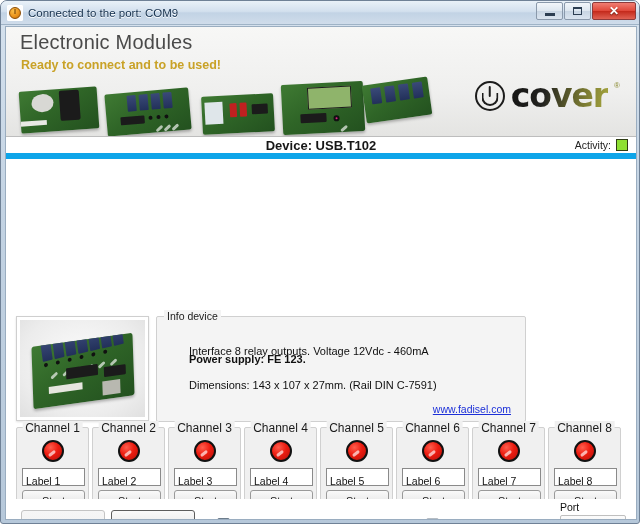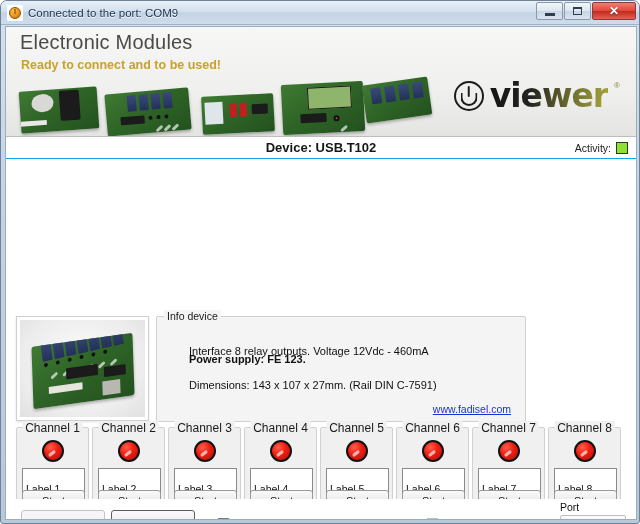--- a/index.html
+++ b/index.html
@@ -124,21 +124,21 @@
     font-size:33px; font-weight:bold; letter-spacing:-1px; line-height:1;
     background: linear-gradient(100deg,#141414 0%, #232320 35%, #6d6d2f 68%, #a8a83e 100%);
     -webkit-background-clip:text; background-clip:text; color:transparent;
     font-family:"DejaVu Sans", sans-serif;
   }
   #logo-reg { font-size:8px; color:#8c8c33; align-self:flex-start; margin-top:2px; }
 
   
   #devicebar {
     position:relative; height:22px; width:630px;
-    background:#ffffff; border-bottom:1px solid #0ea5e9;
+    background:#ffffff; border-bottom:6px solid #0ea5e9;
     display:flex; align-items:center;
   }
   #device-title {
     position:absolute; left:0; right:0; text-align:center;
     font-size:13px; font-weight:bold; color:#161616;
   }
   #activity-wrap {
     position:absolute; right:8px; display:flex; align-items:center; gap:5px;
   }
   #activity-label { font-size:10.5px; color:#222; }
@@ -217,21 +217,21 @@
     border:2px solid #111;
   }
   .led::after{
     content:""; position:absolute; left:4px; top:10px; width:8px; height:3px;
     background:rgba(255,255,255,.65); border-radius:2px;
     transform:rotate(-38deg);
   }
   .chan-input {
     position:absolute; left:5px; top:40px; width:63px; height:18px;
     border:1px solid #8a8a8a; background:#fff;
-    font-size:10.5px; color:#111; padding:12px 3px; line-height:16px;
+    font-size:10.5px; color:#111; padding:4px 3px; line-height:16px;
     font-family:"Liberation Sans", sans-serif;
   }
   .chan-start { position:absolute; left:5px; top:62px; width:63px; height:21px; }
   .chan-stop  { position:absolute; left:5px; top:86px; width:63px; height:21px; }
   .chkbox {
     width:13px;height:13px;border:1px solid #6d7d8c; border-radius:2px;
     background: linear-gradient(to bottom,#fbfcfd 0%,#eef3f7 60%,#e2eaf1 100%);
     position:relative; flex:0 0 auto;
   }
   .chkbox.disabled {
@@ -319,21 +319,21 @@
       </div>
       <div class="pcb" style="left:358px;top:54px;width:66px;height:38px;transform:rotate(-8deg);">
         <div class="relay" style="left:8px;top:4px;width:10px;height:16px;"></div>
         <div class="relay" style="left:22px;top:4px;width:10px;height:16px;"></div>
         <div class="relay" style="left:36px;top:4px;width:10px;height:16px;"></div>
         <div class="relay" style="left:50px;top:4px;width:10px;height:16px;"></div>
       </div>
 
       <div id="banner-logo">
         <div id="logo-mark"></div>
-        <div id="logo-text">viewer</div>
+        <div id="logo-text">cover</div>
         <div id="logo-reg">®</div>
       </div>
     </div>
 
     <div id="devicebar">
       <div id="device-title">Device: USB.T102</div>
       <div id="activity-wrap">
         <span id="activity-label">Activity:</span>
         <span id="activity-led"></span>
       </div>

